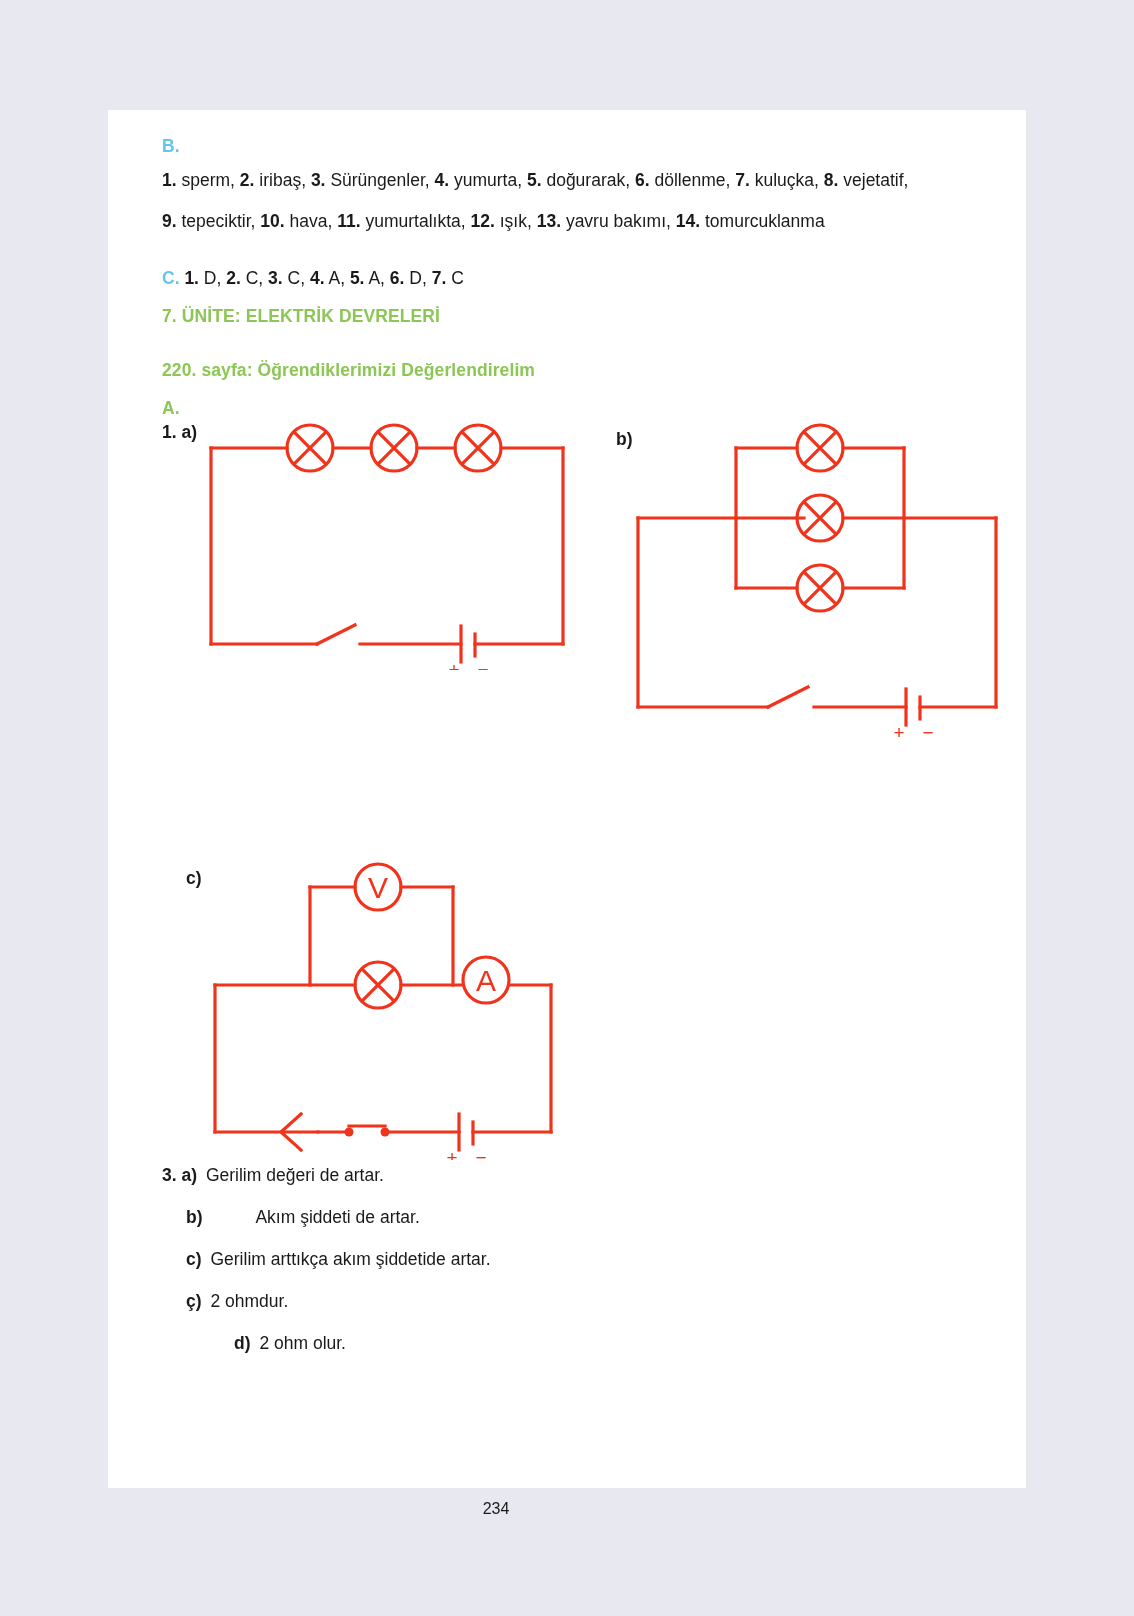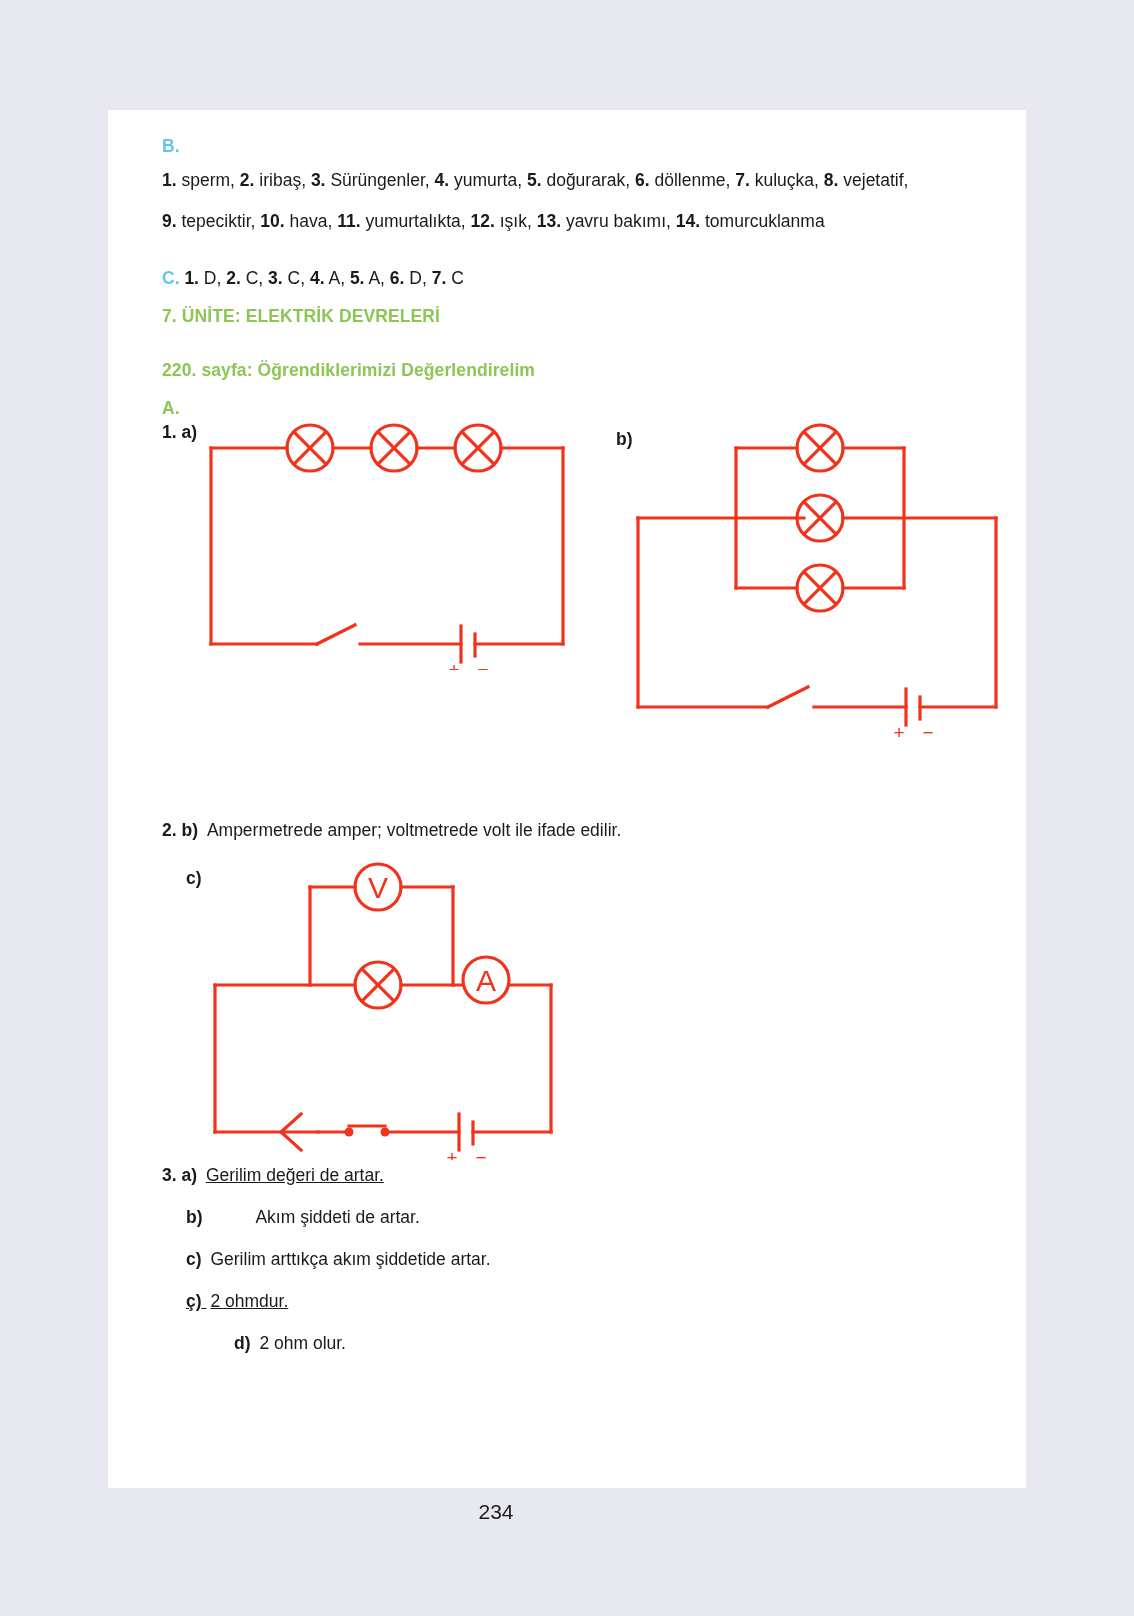--- a/index.html
+++ b/index.html
@@ -31,21 +31,21 @@
   }
   b, .b { font-weight: bold; }
   .sec-blue { color: #62c6ec; font-weight: bold; font-size: 17.5px; }
   .sec-green { color: #8cc655; font-weight: bold; font-size: 17.5px; }
   .unit-head { color: #8cc655; font-weight: bold; font-size: 17.5px; letter-spacing: .1px; }
   .pagenum {
     position: absolute;
     left: 0; top: 1500px;
     width: 992px;
     text-align: center;
-    font-size: 21px;
+    font-size: 16px;
     color: #1a1a1a;
     font-family: "Liberation Sans", sans-serif;
   }
   svg { display: block; }
   .circuit { position: absolute; }
   .wire {
     fill: none;
     stroke: #f1331c;
     stroke-width: 3.2;
     stroke-linecap: square;
@@ -219,25 +219,20 @@
       </g>
       <g>
         <circle class="lamp" cx="192" cy="168" r="23"></circle>
         <path class="lamp" d="M 175.7 151.7 L 208.3 184.3 M 208.3 151.7 L 175.7 184.3"></path>
       </g>
       <text class="polarity" x="271" y="319">+</text>
       <text class="polarity" x="300" y="319">−</text>
     </svg>
   </div>
 
-  <div class="txt" style="left:54px; top:712px;">
-    <b>2.</b>
-    <b>b)</b>
-    <span style="padding-left:4px;">Ampermetrede amper; voltmetrede volt ile ifade edilir.</span>
-  </div>
   <div class="txt b" style="left:78px; top:760px;">c)</div>
 
   <div class="circuit" style="left:95px; top:750px;">
     <svg width="400" height="300" viewBox="0 0 400 300">
 
       <path class="wire" d="M 107 125 L 107 27"></path>
       <path class="wire" d="M 107 27 L 152 27"></path>
       <path class="wire" d="M 198 27 L 250 27"></path>
       <path class="wire" d="M 250 27 L 250 125"></path>
 
@@ -278,31 +273,31 @@
       </g>
 
       <text class="polarity" x="249" y="304">+</text>
       <text class="polarity" x="278" y="304">−</text>
     </svg>
   </div>
 
   <div class="txt" style="left:54px; top:1057px;">
     <b>3.</b>
     <b>a)</b>
-    <span style="padding-left:4px;text-decoration:underline;">Gerilim değeri de artar.</span>
+    <span style="padding-left:4px;">Gerilim değeri de artar.</span>
   </div>
   <div class="txt" style="left:78px; top:1099px;">
     <b>b)</b>
     <span style="padding-left:4px;margin-left:44px;">Akım şiddeti de artar.</span>
   </div>
   <div class="txt" style="left:78px; top:1141px;">
     <b>c)</b>
     <span style="padding-left:4px;">Gerilim arttıkça akım şiddetide artar.</span>
   </div>
-  <div class="txt" style="left:78px; top:1183px;text-decoration:underline;">
+  <div class="txt" style="left:78px; top:1183px;">
     <b>ç)</b>
     <span style="padding-left:4px;">2 ohmdur.</span>
   </div>
   <div class="txt" style="left:78px; top:1225px;margin-left:48px;">
     <b>d)</b>
     <span style="padding-left:4px;">2 ohm olur.</span>
   </div>
 
 </div>
 

